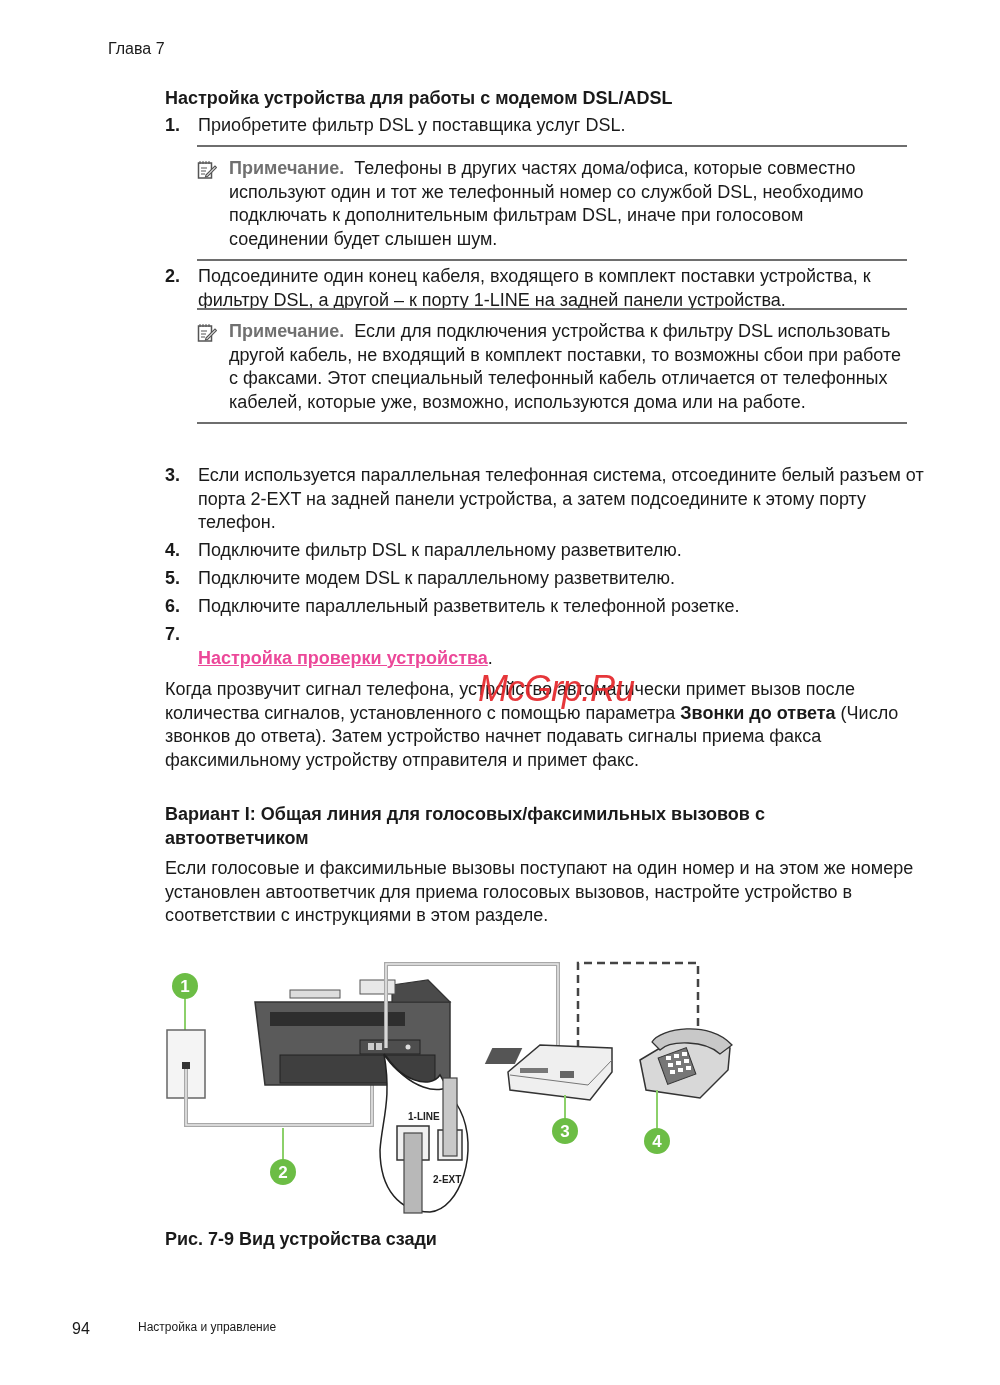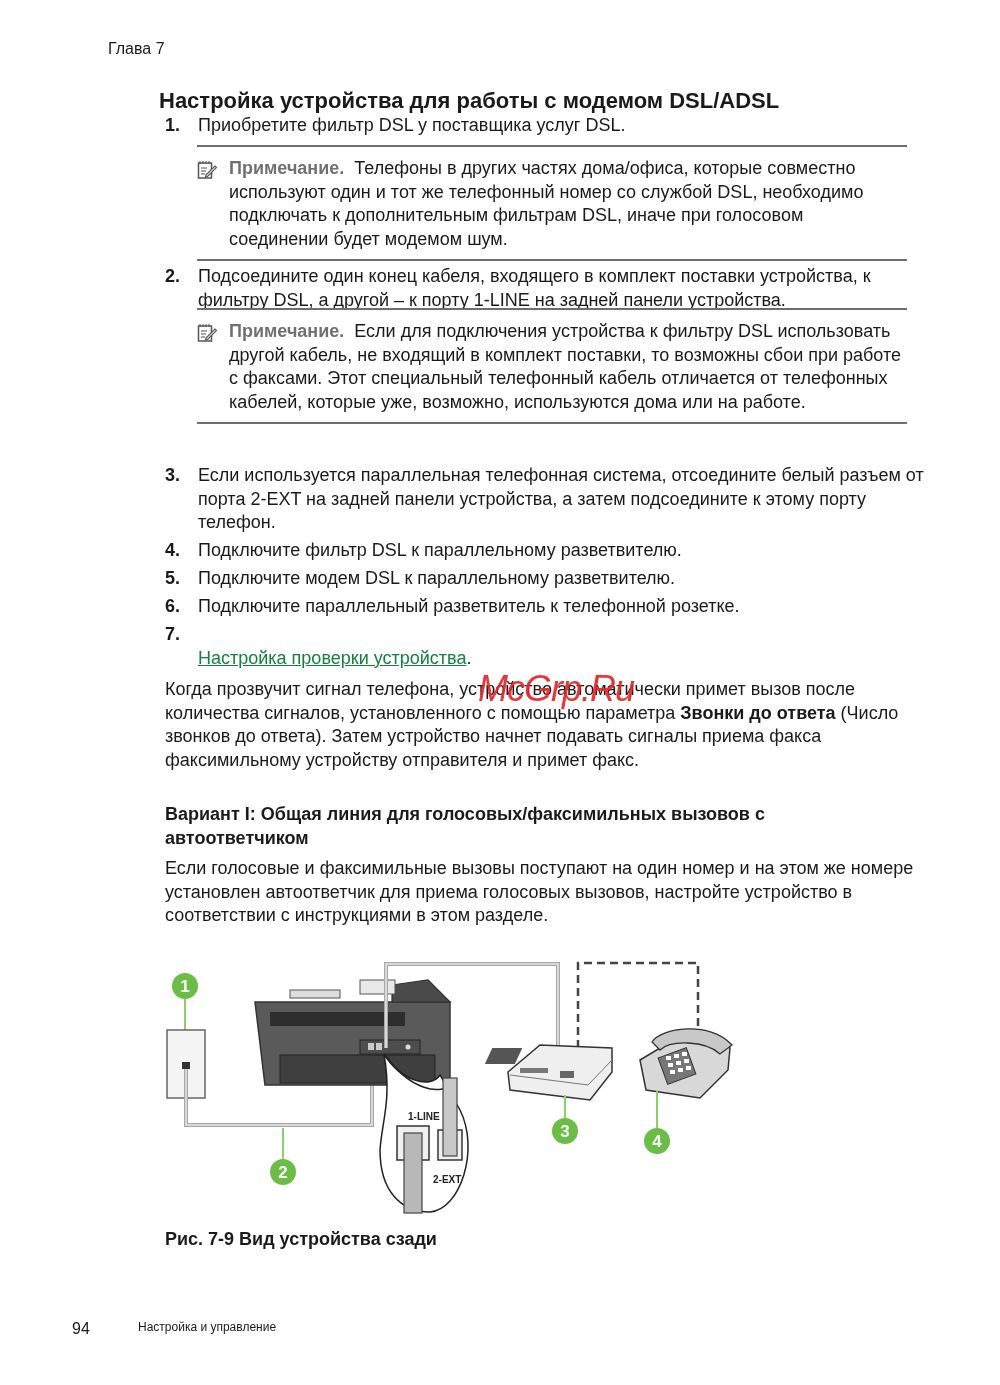--- a/index.html
+++ b/index.html
@@ -2,33 +2,33 @@
 <html><head>
 <meta charset="utf-8">
 <style>
   html, body { margin: 0; padding: 0; background: #ffffff; }
   body {
     width: 1000px; height: 1385px; position: relative; overflow: hidden;
     font-family: "Liberation Sans", sans-serif; color: #1a1a1a;
   }
   .abs { position: absolute; }
   .chapter { left: 72px; top: 40px; font-size: 16px; margin-left: 36px; }
-  .sec-title { left: 159px; top: 88px; font-size: 22px; font-weight: bold; }
+  .sec-title { left: 165px; top: 88px; font-size: 18px; font-weight: bold; }
   .para { font-size: 18px; line-height: 23.5px; }
   .step { left: 165px; width: 760px; font-size: 18px; line-height: 23.5px; }
   .step .num { position: absolute; left: 0; top: 0; font-weight: bold; }
   .step .txt { margin-left: 33px; display: block; }
   .note {
     left: 197px; width: 710px; border-top: 2px solid #6e6e6e; border-bottom: 2px solid #6e6e6e;
     font-size: 18px; line-height: 23.5px; padding: 10px 0 8px 0;
   }
   .note .icon { position: absolute; left: 0; top: 13px; width: 20px; height: 20px; }
   .note .body { margin-left: 32px; display: block; }
   .note .label { color: #707070; font-weight: bold; margin-right: 10px; }
-  .link { color: #15803d; text-decoration: underline; cursor: pointer; }
+  .link { color: #ec4899; text-decoration: underline; cursor: pointer; font-weight: bold; }
   .watermark {
     left: 478px; top: 668px; font-size: 36px; color: #e4262a; font-style: italic;
     font-family: "Liberation Sans", sans-serif; opacity: 0.92; letter-spacing: -1px;
   }
   .figure { left: 160px; top: 950px; width: 580px; height: 270px; }
   .caption { left: 165px; top: 1229px; font-size: 18px; font-weight: bold; }
   .page-num { left: 72px; top: 1320px; font-size: 16px; text-align: right; }
   .footer-title { left: 138px; top: 1320px; font-size: 12px; }
 </style>
 </head>
@@ -44,21 +44,21 @@
 </div>
 
 <div class="abs note" style="top:145px;">
   <svg class="icon" viewBox="0 0 20 20">
     <rect x="1.5" y="3" width="13" height="15" fill="none" stroke="#555" stroke-width="1.5"></rect>
     <path d="M3 1v3M6 1v3M9 1v3M12 1v3" stroke="#555" stroke-width="1"></path>
     <path d="M4 8h6M4 11h5M4 14h4" stroke="#555" stroke-width="1.2"></path>
     <path d="M9 15l9-9 1.5 1.5-9 9-2 .5z" fill="#fff" stroke="#555" stroke-width="1.2"></path>
   </svg>
   <span class="body">
-    <span class="label">Примечание.</span><span>Телефоны в других частях дома/офиса, которые совместно используют один и тот же телефонный номер со службой DSL, необходимо подключать к дополнительным фильтрам DSL, иначе при голосовом соединении будет модемом шум.</span>
+    <span class="label">Примечание.</span><span>Телефоны в других частях дома/офиса, которые совместно используют один и тот же телефонный номер со службой DSL, необходимо подключать к дополнительным фильтрам DSL, иначе при голосовом соединении будет слышен шум.</span>
   </span>
 </div>
 
 <div class="abs step" style="top:265px;">
   <span class="num">2.</span>
   <span class="txt">Подсоедините один конец кабеля, входящего в комплект поставки устройства, к фильтру DSL, а другой – к порту 1-LINE на задней панели устройства.</span>
 </div>
 
 <div class="abs note" style="top:308px;">
   <svg class="icon" viewBox="0 0 20 20">

